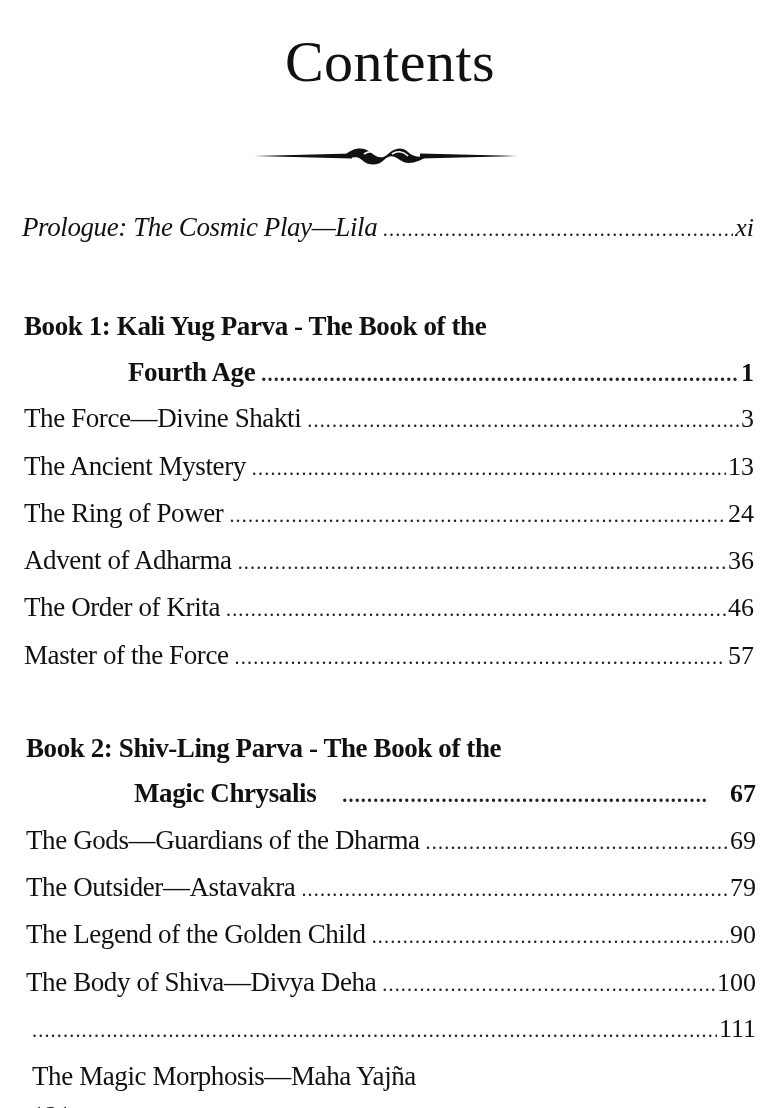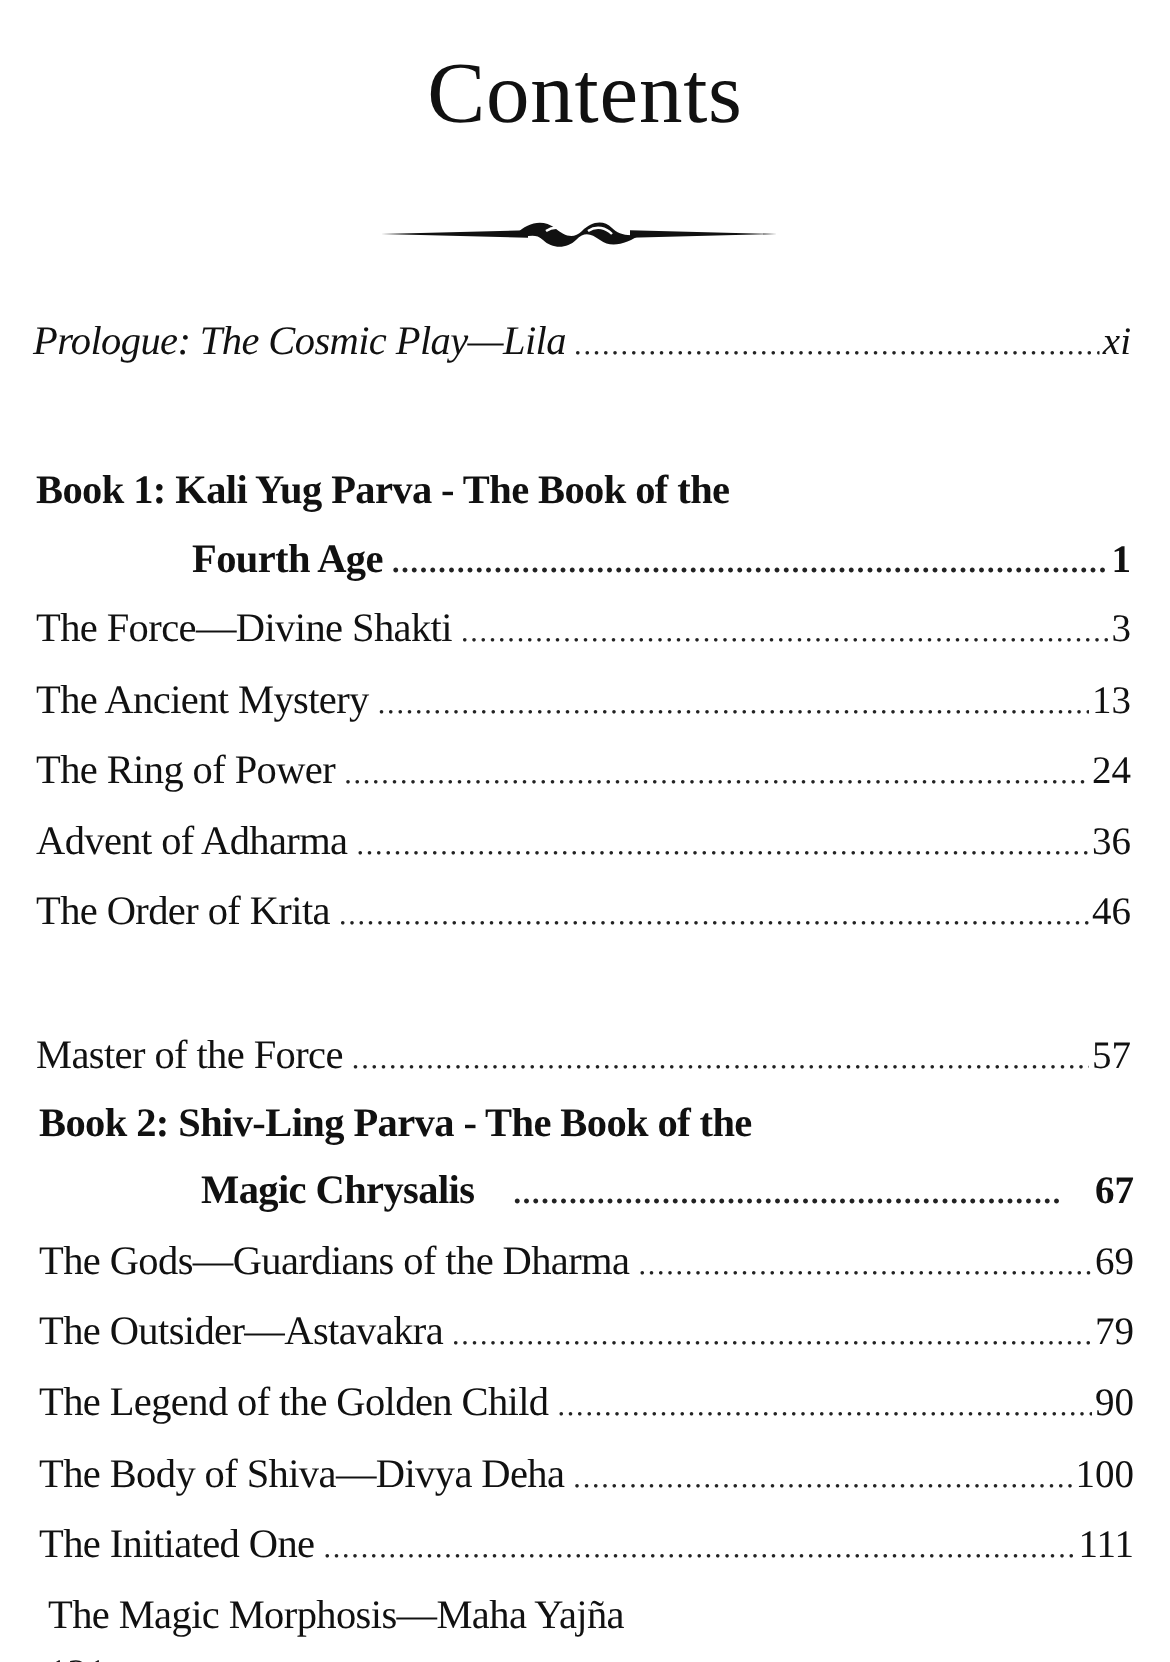--- a/index.html
+++ b/index.html
@@ -125,21 +125,21 @@
   <div class="entry" style="left:24px; top:540px; width:730px;">
     <span class="label">Advent of Adharma</span>
     <span class="leader"></span>
     <span class="page-num">36</span>
   </div>
   <div class="entry" style="left:24px; top:587px; width:730px;">
     <span class="label">The Order of Krita</span>
     <span class="leader"></span>
     <span class="page-num">46</span>
   </div>
-  <div class="entry" style="left:24px; top:635px; width:730px;margin-top:48px;">
+  <div class="entry" style="left:24px; top:635px; width:730px;">
     <span class="label">Master of the Force</span>
     <span class="leader"></span>
     <span class="page-num">57</span>
   </div>
 
   <div class="book-heading" style="left:26px; top:728px;">Book 2: Shiv-Ling Parva - The Book of the</div>
   <div class="entry bold" style="left:134px; top:773px; width:622px;gap:20px;">
     <span class="label">Magic Chrysalis</span>
     <span class="leader"></span>
     <span class="page-num">67</span>
@@ -159,21 +159,20 @@
     <span class="label">The Legend of the Golden Child</span>
     <span class="leader"></span>
     <span class="page-num">90</span>
   </div>
   <div class="entry" style="left:26px; top:962px; width:730px;">
     <span class="label">The Body of Shiva—Divya Deha</span>
     <span class="leader"></span>
     <span class="page-num">100</span>
   </div>
   <div class="entry" style="left:26px; top:1009px; width:730px;">
-    <span class="label">The Initiated One</span>
     <span class="leader"></span>
     <span class="page-num">111</span>
   </div>
   <div class="entry" style="left:26px; top:1056px; width:730px;flex-direction:column;">
     <span class="label">The Magic Morphosis—Maha Yajña</span>
     <span class="leader"></span>
     <span class="page-num">121</span>
   </div>
 
 </div>

